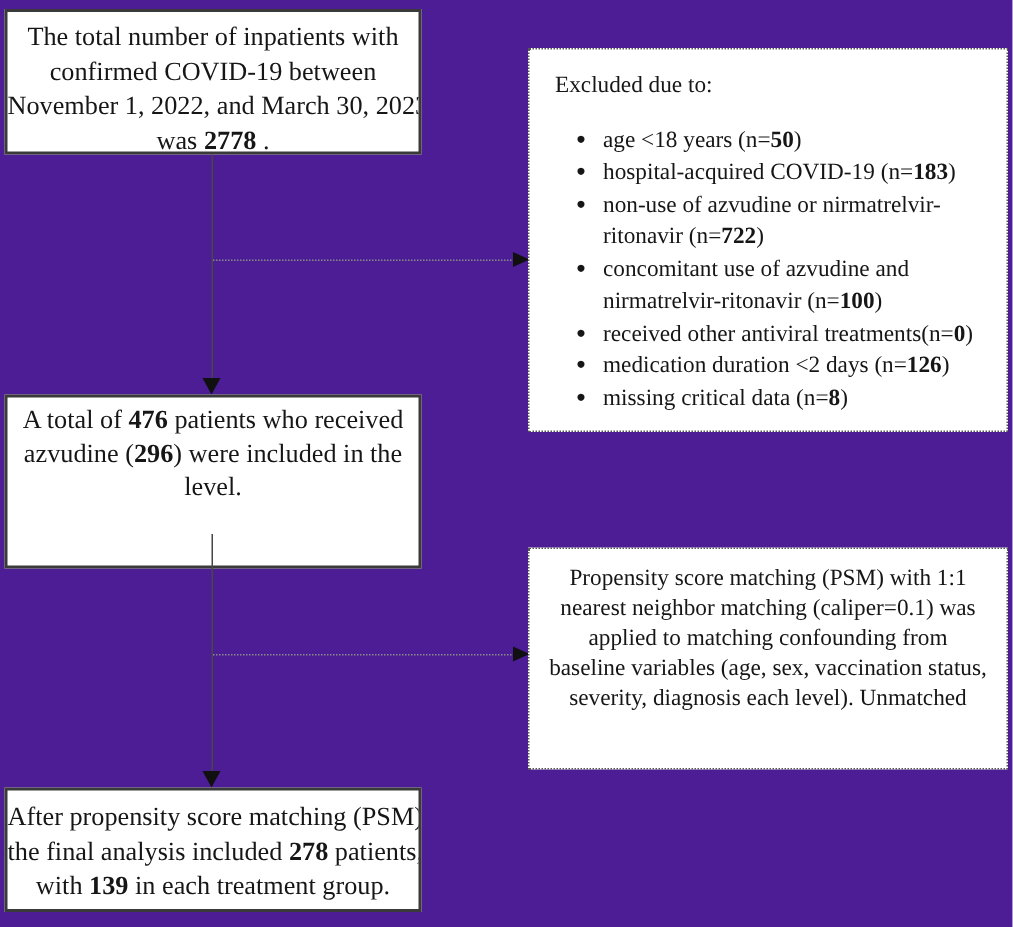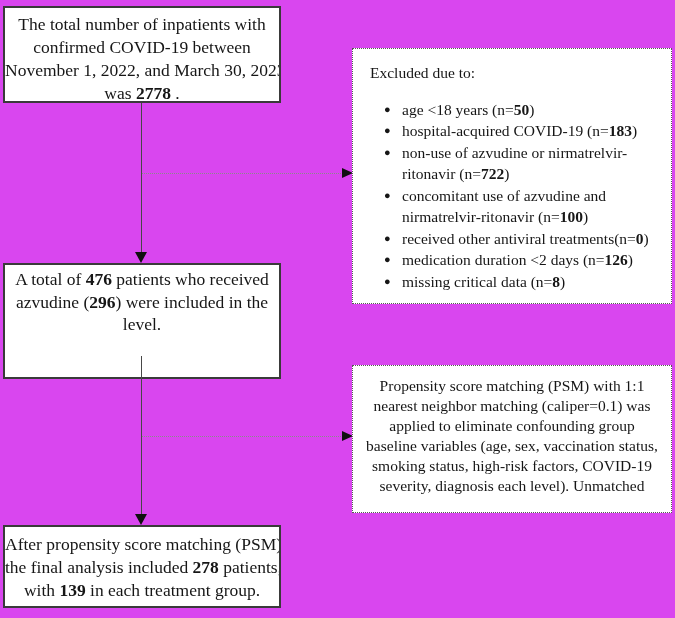--- a/index.html
+++ b/index.html
@@ -1,33 +1,33 @@
 <!DOCTYPE html>
 <html><head>
 <meta charset="utf-8">
 <style>
   html,body{margin:0;padding:0;background:#ffffff;}
   #stage{
-    position:relative;width:675px;height:618px;background:#d946ef;
+    position:relative;width:675px;height:618px;background:#4c1d95;
     font-family:"Liberation Serif","DejaVu Serif",serif;color:#161616;
     overflow:hidden;
   }
   .box{position:absolute;box-sizing:border-box;background:#ffffff;overflow:hidden;}
   .solid{border:2px solid #3a3a3a;}
   .dotted{border:1.5px dotted #565656;}
   .cline{white-space:nowrap;text-align:center;}
   b{font-weight:bold;}
 
   
   #box1{left:3px;top:6px;width:278px;height:97px;padding-top:5px;font-size:17.5px;line-height:23px;}
   #box2{left:3px;top:263px;width:278px;height:116px;padding-top:3px;font-size:17.5px;line-height:22.5px;}
   #box3{left:3px;top:525px;width:278px;height:83px;padding-top:6px;font-size:17.5px;line-height:23px;}
 
   
-  #exc{left:352px;top:48px;width:320px;height:256px;font-size:15.5px;}
+  #exc{left:352px;top:32px;width:320px;height:256px;font-size:15.5px;}
   #exc .title{margin:13px 0 0 17px;line-height:21.5px;white-space:nowrap;}
   #exc .bullets{margin-top:15px;}
   .bullet{display:flex;padding-left:31px;line-height:21.5px;}
   .dot{width:18px;flex:none;font-size:11px;line-height:21.5px;}
   .btxt{flex:1;min-width:0;}
   .bline{white-space:nowrap;overflow:hidden;}
 
   
   #psm{left:352px;top:365px;width:320px;height:148px;padding:10px 0 0 2px;font-size:15.5px;line-height:20px;text-align:center;}
   #psm .pline{white-space:nowrap;margin-left:-2px;}
@@ -134,23 +134,22 @@
 
   <div class="vline" id="v2"></div>
   <div class="ah-down" id="ah2"></div>
 
   <div class="hline" id="h2"></div>
   <div class="ah-right" id="ahr2"></div>
 
   <div class="box dotted" id="psm">
     <div class="pline"><span>Propensity score matching (PSM) with 1:1</span></div>
     <div class="pline"><span>nearest neighbor matching (caliper=0.1) was</span></div>
-    <div class="pline"><span>applied to eliminate confounding group</span></div>
+    <div class="pline"><span>applied to matching confounding from</span></div>
     <div class="pline"><span>baseline variables (age, sex, vaccination status,</span></div>
-    <div class="pline"><span>smoking status, high-risk factors, COVID-19</span></div>
     <div class="pline"><span>severity, diagnosis each level). Unmatched</span></div>
   </div>
 
   <div class="box solid" id="box3">
     <div class="cline"><span>After propensity score matching (PSM),</span></div>
     <div class="cline"><span>the final analysis included </span><b>278</b><span> patients,</span></div>
     <div class="cline"><span>with </span><b>139</b><span> in each treatment group.</span></div>
   </div>
 
 </div>

